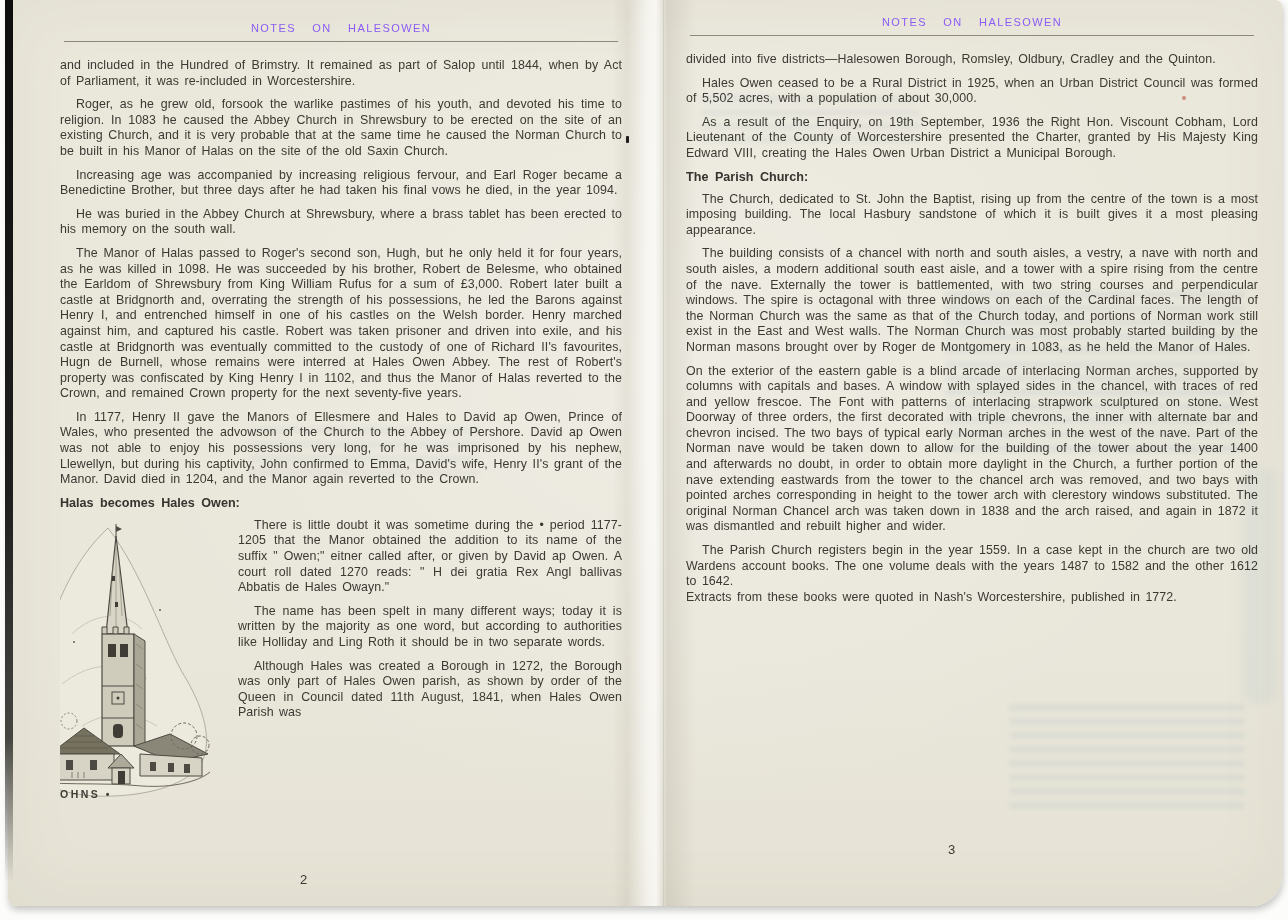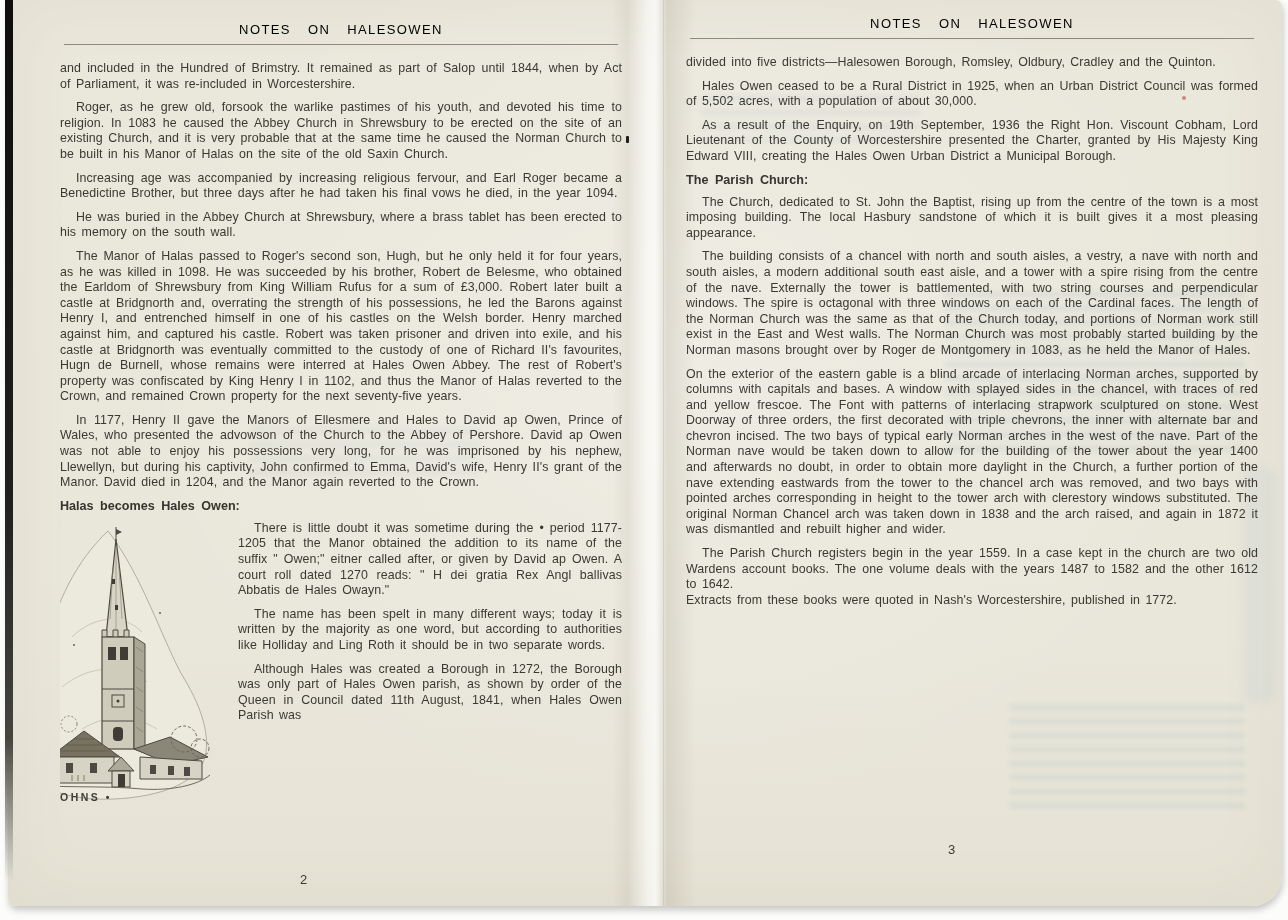--- a/index.html
+++ b/index.html
@@ -15,22 +15,22 @@
          background:linear-gradient(90deg, rgba(110,100,80,0) 0%, rgba(110,100,80,.08) 18%,
            rgba(255,255,255,.55) 42%, rgba(250,250,247,.85) 52%,
            rgba(120,110,90,.14) 66%, rgba(120,110,90,0) 100%);}
   .crease{position:absolute;left:663px;top:0;width:1px;height:906px;background:rgba(60,55,40,.10);}
   .edge-strip{position:absolute;left:5px;top:0;width:8px;height:900px;
          background:linear-gradient(180deg,#0e0e0e 0%,#1f1f1f 55%,#454540 82%,rgba(70,70,65,0) 98%);
          border-radius:0 0 4px 4px;}
   .col{position:absolute;color:#3b3932;}
   .col-left{left:60px;top:18px;width:562px;height:886px;overflow:hidden;}
   .col-right{left:686px;top:12px;width:572px;height:890px;overflow:hidden;}
-  .hdr{text-align:center;font-size:13px;letter-spacing:1.4px;word-spacing:12px;
-       color:#000000;padding-top:4px;}
+  .hdr{text-align:center;font-size:11px;letter-spacing:1.4px;word-spacing:12px;
+       color:#8b5cf6;padding-top:4px;}
   .rule{border-top:1.5px solid #8d897d;margin:7px 4px 16px 4px;}
   p.body{margin:0 0 8px 0;font-size:12.4px;line-height:15.6px;text-align:justify;
        word-spacing:1.8px;letter-spacing:.1px;}
   p.ind{text-indent:16px;}
   .sect{margin:4px 0 8px 0;font-size:12.6px;font-weight:700;word-spacing:3px;color:#35342e;}
   .illus-wrap{overflow:visible;}
   .illus{float:left;width:210px;height:292px;margin:-4px 16px 0 -48px;position:relative;}
   .cap{position:absolute;bottom:6px;left:0;right:0;text-align:left;font-size:10.5px;
        font-weight:700;letter-spacing:2.5px;color:#3f3d36;}
   .pagenum{position:absolute;font-size:13px;color:#3b3932;}

